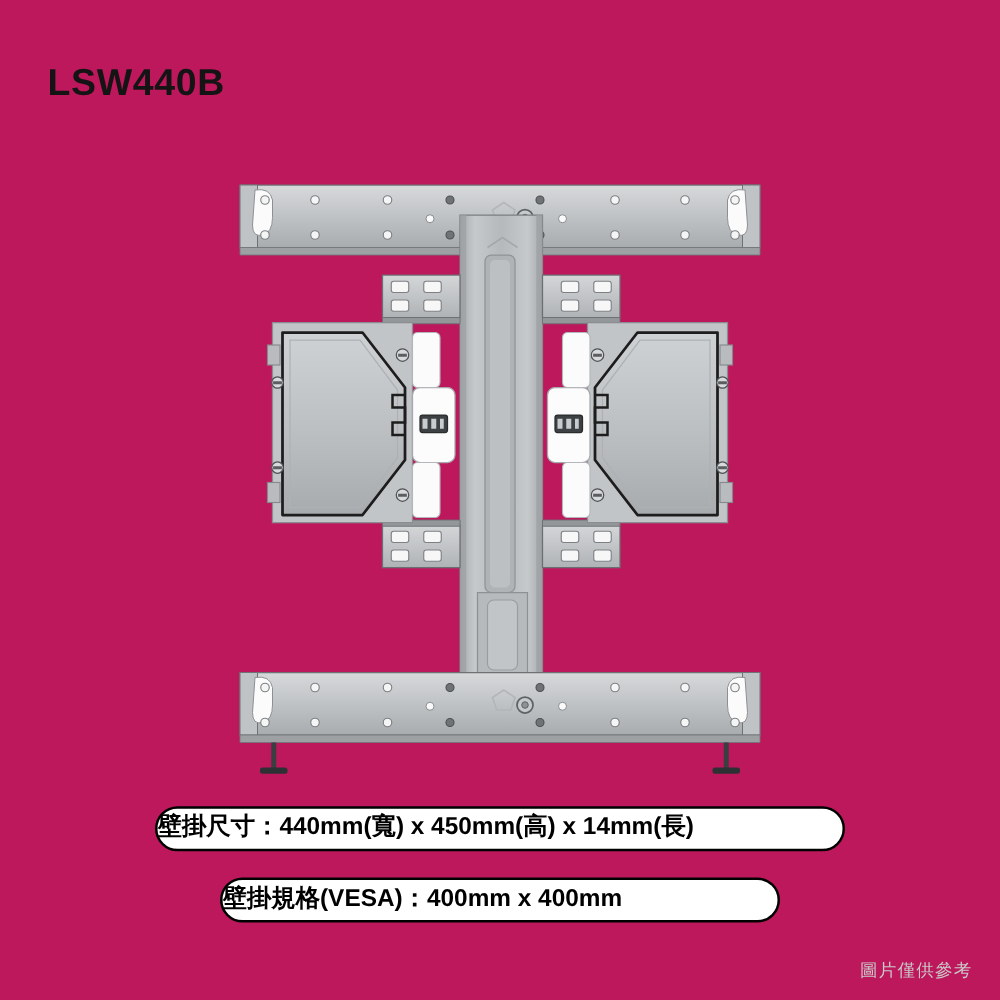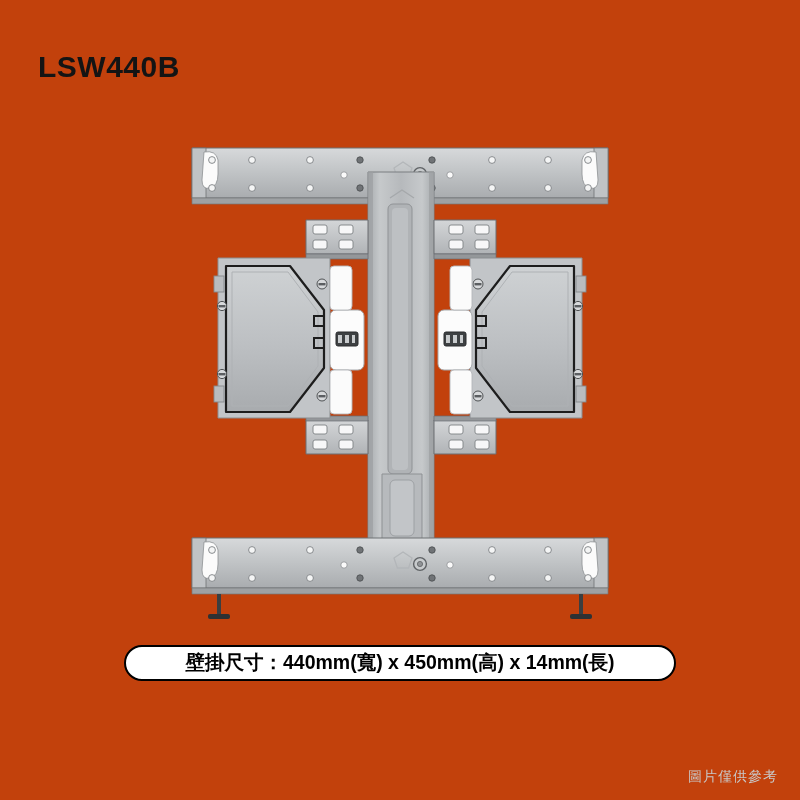--- a/index.html
+++ b/index.html
@@ -11,21 +11,21 @@
     width: 800px;
     height: 800px;
     position: relative;
     font-family: "Liberation Sans", "DejaVu Sans", sans-serif;
     overflow: hidden;
   }
 
   #page {
     position: absolute;
     inset: 0;
-    background: #c2410c;
+    background: #be185d;
   }
 
   
   #product-title {
     position: absolute;
     left: 38px;
     top: 52px;
     font-size: 30px;
     font-weight: bold;
     color: #141414;
@@ -50,21 +50,20 @@
 
   
   .spec-pill {
     position: absolute;
     box-sizing: border-box;
     border: 2px solid #000000;
     border-radius: 999px;
     background: #ffffff;
     display: flex;
     align-items: center;
-    justify-content: center;
     color: #000000;
     font-weight: bold;
     white-space: nowrap;
   }
   #spec-pill-size {
     left: 124px;
     top: 645px;
     width: 552px;
     height: 36px;
     font-size: 19.5px;
@@ -344,16 +343,19 @@
         <rect x="579" y="474" width="4" height="22" fill="#3b3e40"></rect>
         <rect x="570" y="494" width="22" height="5" rx="2" fill="#2e3133"></rect>
       </g>
     </svg>
   </div>
 
   <div class="spec-pill" id="spec-pill-size">
     <span class="spec-text">壁掛尺寸：440mm(寬) x 450mm(高) x 14mm(長)</span>
   </div>
 
+  <div class="spec-pill" id="spec-pill-vesa">
+    <span class="spec-text">壁掛規格(VESA)：400mm x 400mm</span>
+  </div>
 
   <div id="watermark">圖片僅供參考</div>
 
 </div>
 
 </body></html>

